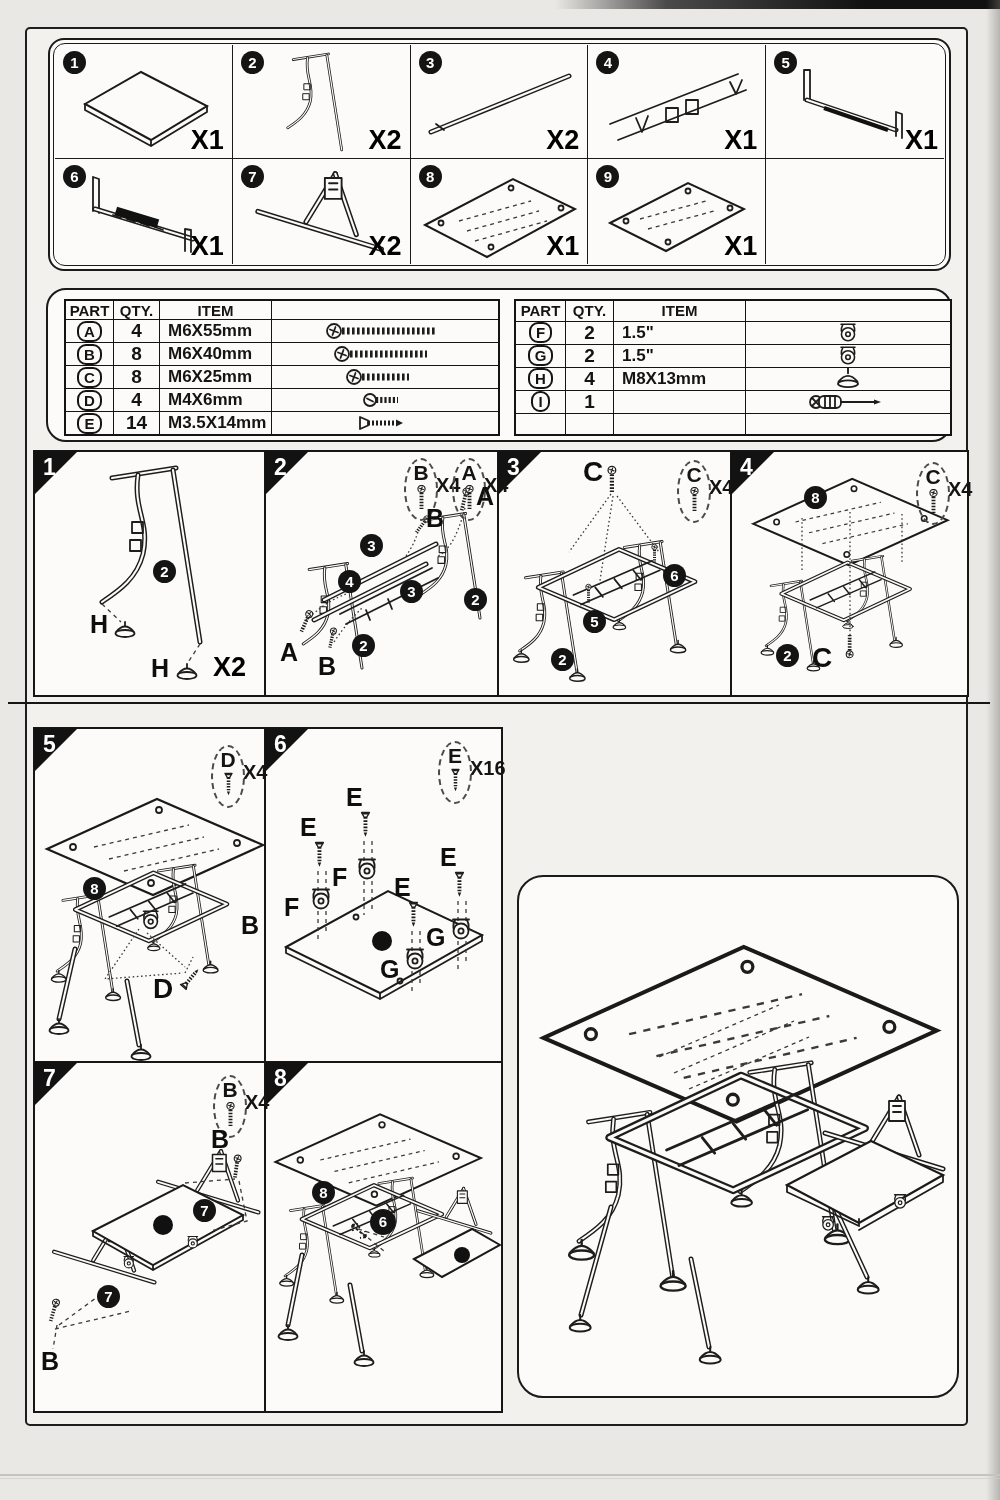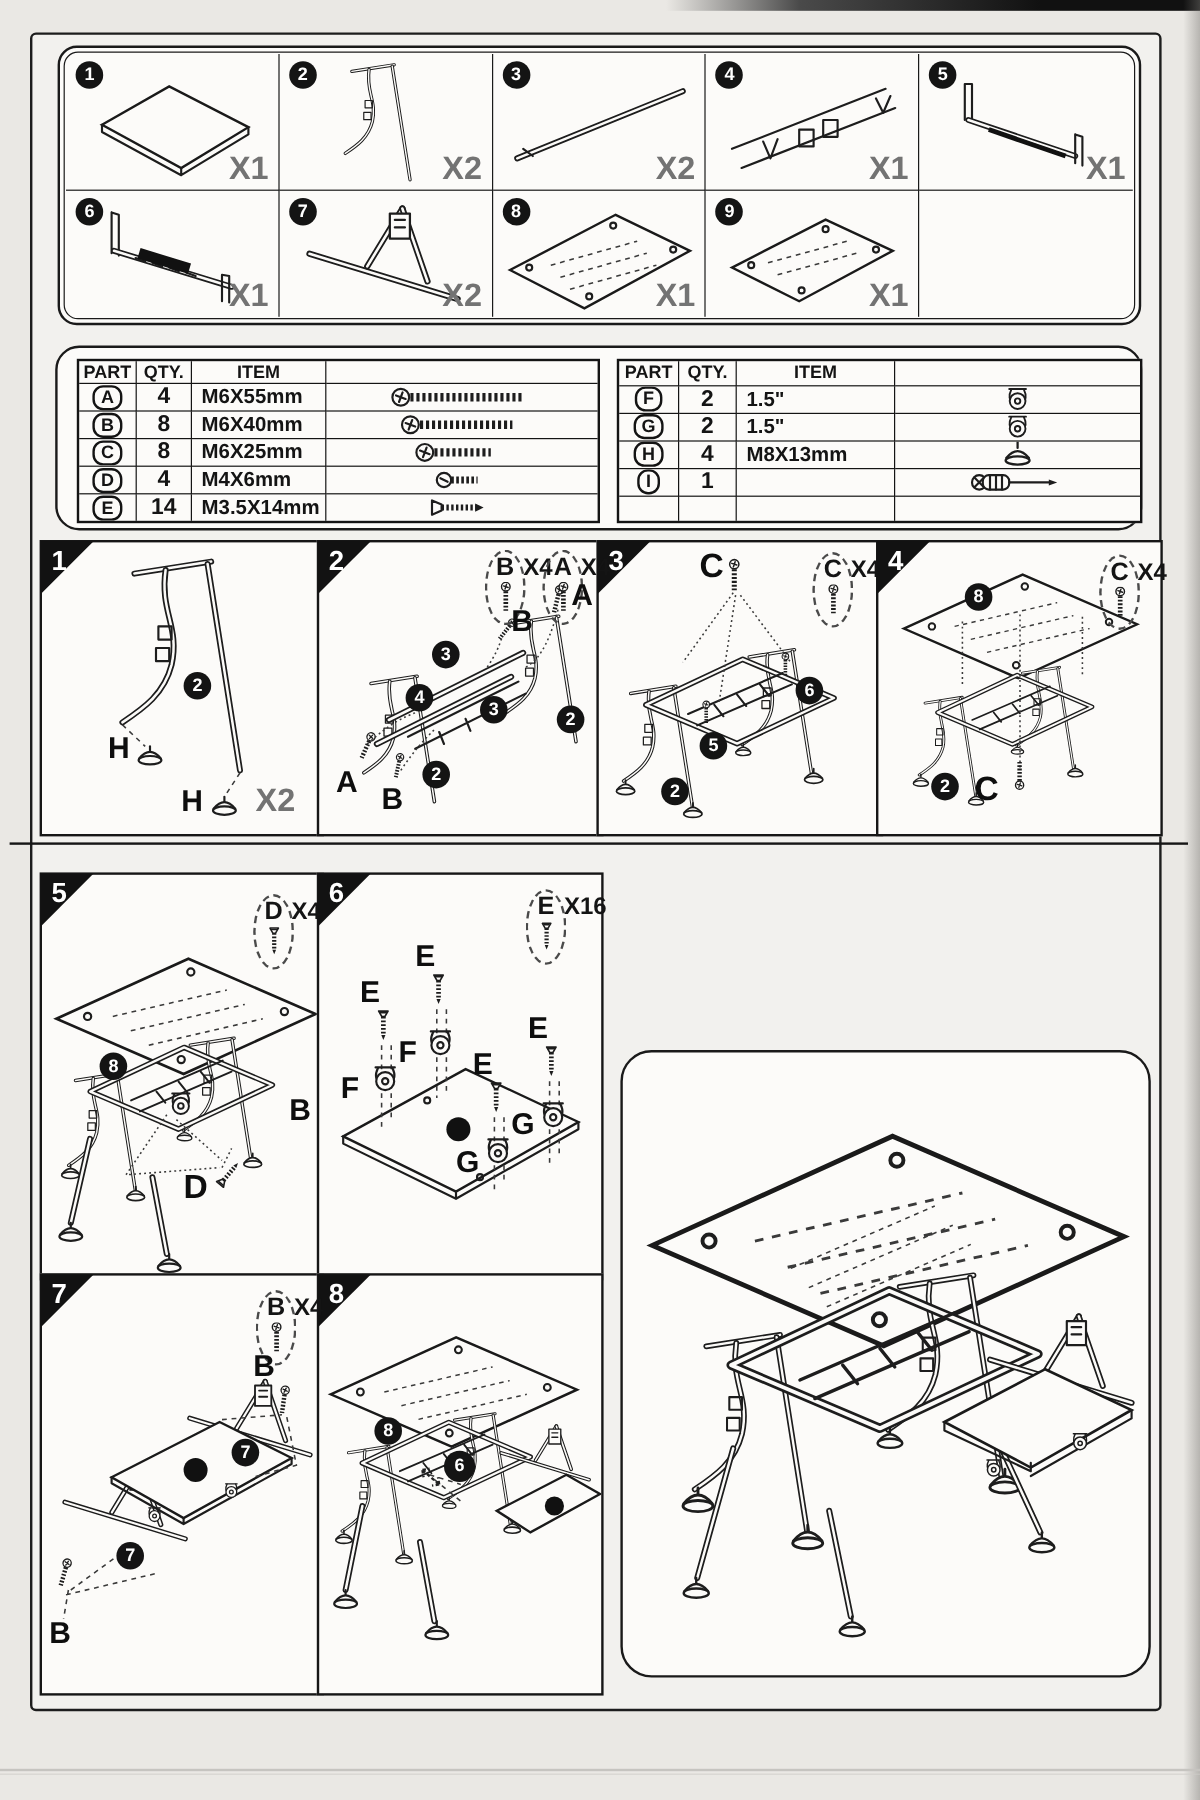--- a/index.html
+++ b/index.html
@@ -19,21 +19,21 @@
   .panel{position:absolute;background:#fcfbf9;border:2px solid #1a1a1a;}
   .round{border-radius:16px;}
   .inner-line{position:absolute;inset:3px;border:1.5px solid #1a1a1a;border-radius:12px;}
   
   .pgrid{position:absolute;inset:5px;display:grid;grid-template-columns:repeat(5,1fr);grid-template-rows:52% 48%;}
   .pcell{position:relative;border-right:1.6px solid #1a1a1a;border-bottom:1.6px solid #1a1a1a;}
   .pcell.lastcol{border-right:none;}
   .pcell.lastrow{border-bottom:none;}
   .bdg{position:absolute;width:23px;height:23px;border-radius:50%;background:#141414;color:#fff;
        font:700 15px/23px "Liberation Sans",sans-serif;text-align:center;}
-  .xcnt{position:absolute;font:700 27px "Liberation Sans",sans-serif;color:#737373;}
+  .xcnt{position:absolute;font:700 27px "Liberation Sans",sans-serif;color:#000000;}
   
   .hwwrap{position:absolute;left:46px;top:288px;width:902px;height:150px;
           border:2px solid #1a1a1a;border-radius:20px;background:#fcfbf9;}
   .hwtable{position:absolute;top:9px;height:133px;border:2px solid #141414;background:#fcfbf9;
            display:grid;grid-template-rows:repeat(6,1fr);}
   .hwrow{display:grid;}
   .hc{border-right:1.6px solid #141414;border-bottom:1.6px solid #141414;display:flex;
       align-items:center;justify-content:center;overflow:hidden;}
   .hc.lc{border-right:none;} .lastr .hc{border-bottom:none;}
   .hhdr{font:700 15px "Liberation Sans",sans-serif;}
@@ -43,21 +43,21 @@
   
   .stepbox{position:absolute;background:#fcfbf9;border:2px solid #161616;}
   .corner{position:absolute;top:-1px;left:-1px;width:0;height:0;
           border-top:44px solid #121212;border-right:44px solid transparent;}
   .cnum{position:absolute;top:2px;left:8px;color:#fff;font:700 23px "Liberation Sans",sans-serif;z-index:3;}
   .ltr{position:absolute;font:700 25px "Liberation Sans",sans-serif;color:#0e0e0e;z-index:2;}
   .co{position:absolute;display:flex;align-items:flex-start;z-index:2;}
   .oval{width:30px;height:58px;border:2px dashed #4a4a4a;border-radius:50%;
         display:flex;flex-direction:column;align-items:center;padding-top:1px;}
   .oltr{font:700 21px "Liberation Sans",sans-serif;}
-  .ocnt{font:700 20px "Liberation Sans",sans-serif;margin:4px 0 0 -2px;}
+  .ocnt{font:700 20px "Liberation Sans",sans-serif;margin:16px 0 0 -2px;}
   
   .t{stroke:#1d1d1d;stroke-width:5;fill:none;stroke-linecap:round;stroke-linejoin:round;}
   .ti{stroke:#fbfaf8;stroke-width:2.1;fill:none;stroke-linecap:round;stroke-linejoin:round;}
   .ln{stroke:#1d1d1d;stroke-width:1.8;fill:none;stroke-linecap:round;stroke-linejoin:round;}
   .fillp{fill:#fcfbf9;}
   .dl{stroke:#3a3a3a;stroke-width:1.3;stroke-dasharray:4,4;fill:none;}
   .dot{stroke:#3a3a3a;stroke-width:1.3;stroke-dasharray:1.6,2.6;fill:none;}
   .stepsvg{position:absolute;left:0;top:0;}
 </style>
 </head>

